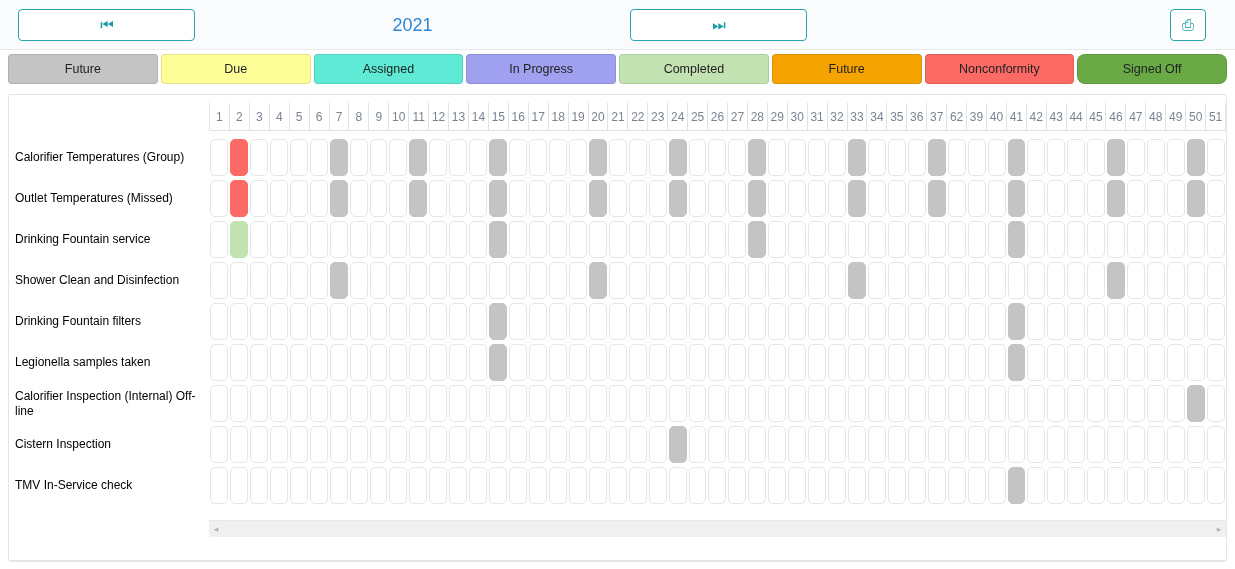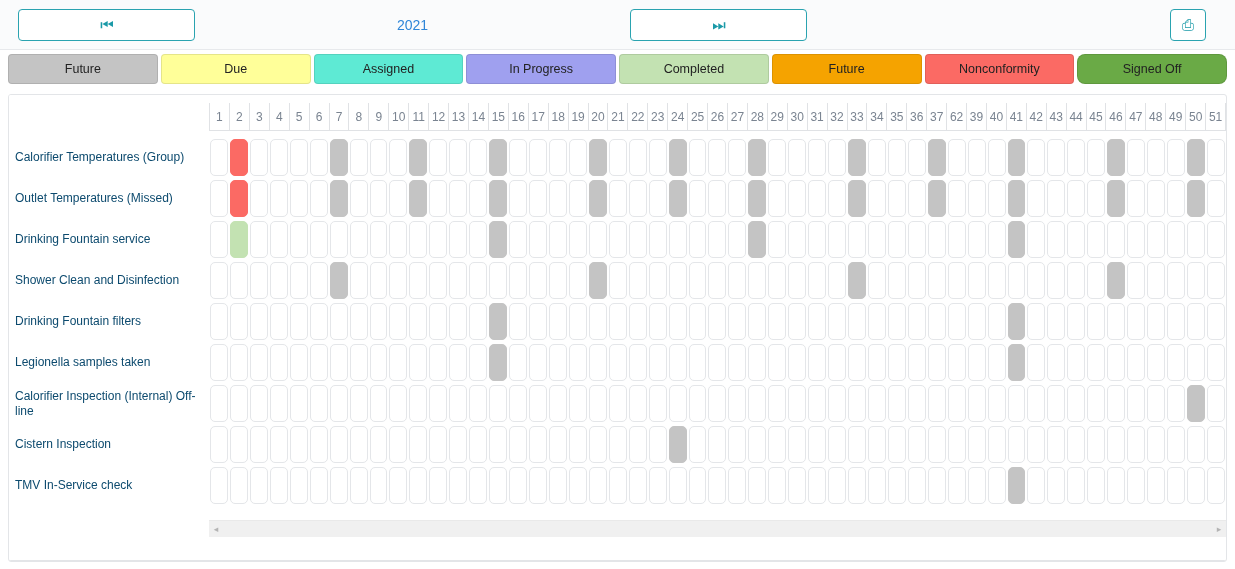--- a/index.html
+++ b/index.html
@@ -48,21 +48,21 @@
     border: 1px solid #2aa3b0; border-radius: 4px;
     background: #ffffff; color: #1b9aa8;
     display: flex; align-items: center; justify-content: center;
     cursor: pointer; font-size: 15px;
   }
   #year-label {
     position: absolute; left: 330px; top: 0; height: 50px;
     width: 165px;
     display: flex; align-items: center; justify-content: center;
     color: #2f86d8;
-    font-size: 14px;
+    font-size: 18px;
   }
 
   
   .legend {
     display: flex;
     padding: 4px 8px 0 8px;
     gap: 3px;
     height: 38px;
   }
   .legend-item {
@@ -100,21 +100,21 @@
     width: 200px;
     flex: 0 0 200px;
     padding-top: 42px;
     background: #ffffff;
   }
   .row-label {
     height: 41px;
     display: flex;
     align-items: center;
     font-size: 12px;
-    color: #0c4a6e;
+    color: #000000;
     padding-left: 6px;
     padding-right: 4px;
     line-height: 1.25;
   }
 
   .cells-col {
     position: relative;
     flex: 1 1 auto;
     overflow: hidden;
   }

